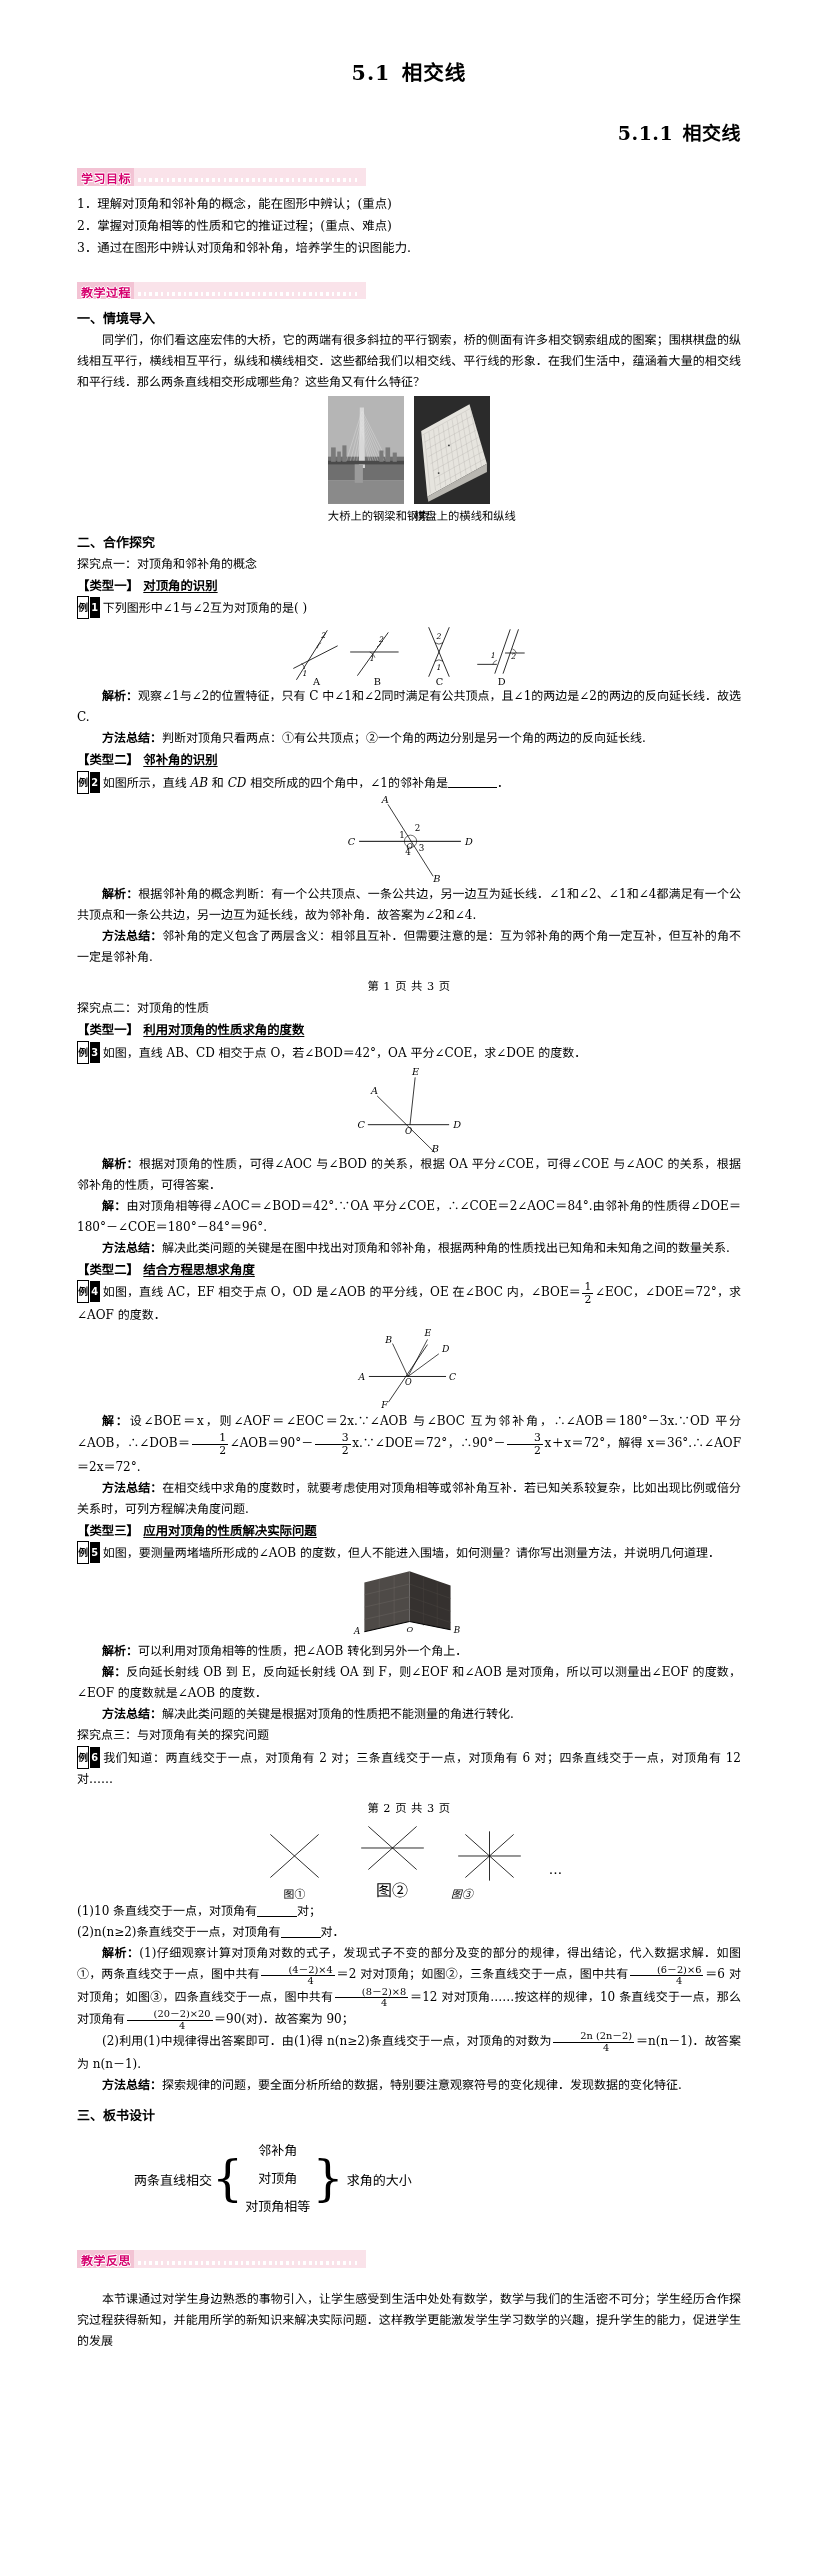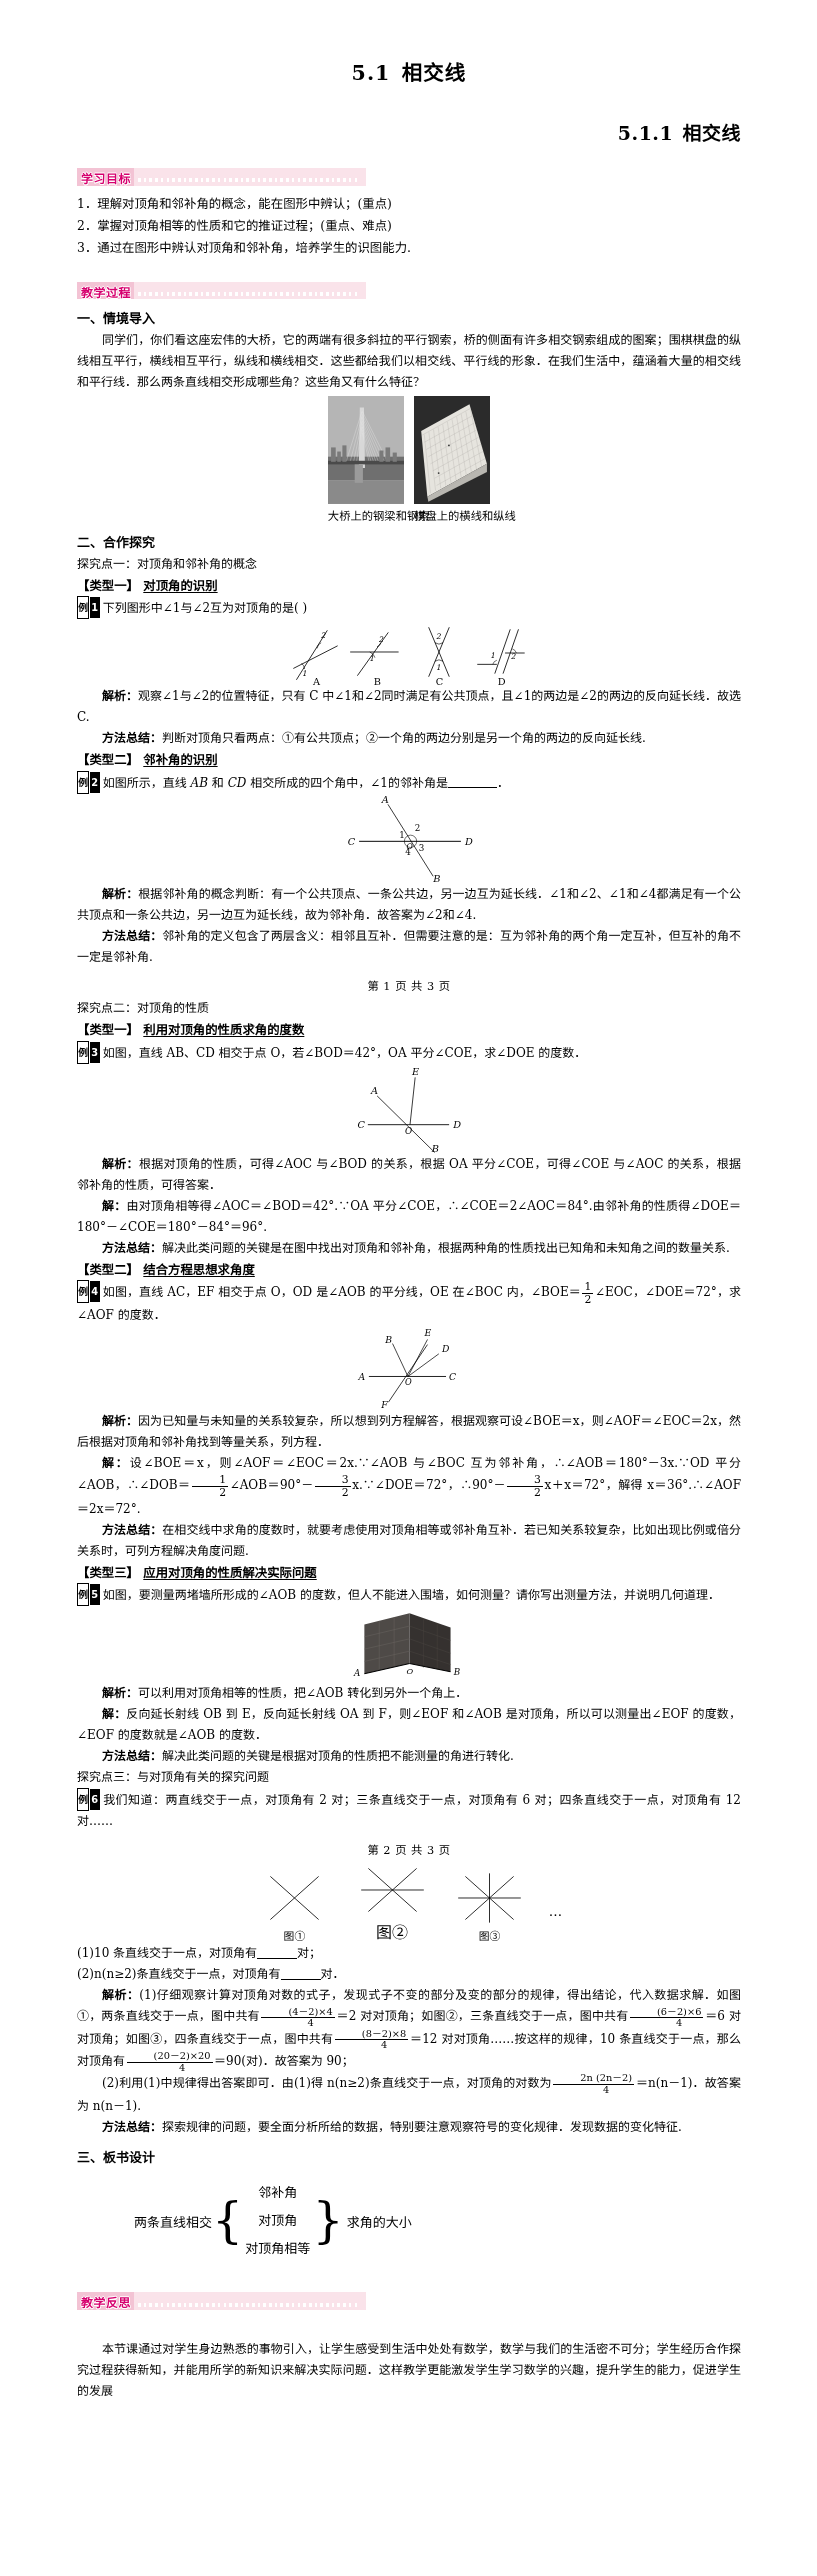--- a/index.html
+++ b/index.html
@@ -397,23 +397,20 @@
       <text x="42" y="104" font-family="DejaVu Serif,serif" font-size="18" font-style="italic">A</text>
       <text x="218" y="104" font-family="DejaVu Serif,serif" font-size="18" font-style="italic">C</text>
       <text x="94" y="32" font-family="DejaVu Serif,serif" font-size="18" font-style="italic">B</text>
       <text x="170" y="20" font-family="DejaVu Serif,serif" font-size="18" font-style="italic">E</text>
       <text x="204" y="50" font-family="DejaVu Serif,serif" font-size="18" font-style="italic">D</text>
       <text x="86" y="160" font-family="DejaVu Serif,serif" font-size="18" font-style="italic">F</text>
       <text x="132" y="114" font-family="DejaVu Serif,serif" font-size="16" font-style="italic">O</text>
     </svg>
   </div>
   <div class="p indent">
-    <span class="lbl">解析：</span><span>因为已知量与未知量的关系较复杂，所以想到列方程解答，根据观察可设∠BOE＝x，则∠AOF＝∠EOC＝2x，然后根据对顶角和邻补角找到等量关系，列方程．</span>
-  </div>
-  <div class="p indent">
     <span class="lbl">解：</span><span>设∠BOE＝x，则∠AOF＝∠EOC＝2x.∵∠AOB 与∠BOC 互为邻补角，∴∠AOB＝180°－3x.∵OD 平分∠AOB，∴∠DOB＝</span><span class="frac"><span class="n">1</span><span class="d">2</span></span><span>∠AOB＝90°－</span><span class="frac"><span class="n">3</span><span class="d">2</span></span><span>x.∵∠DOE＝72°，∴90°－</span><span class="frac"><span class="n">3</span><span class="d">2</span></span><span>x＋x＝72°，解得 x＝36°.∴∠AOF＝2x＝72°.</span>
   </div>
   <div class="p indent">
     <span class="lbl">方法总结：</span><span>在相交线中求角的度数时，就要考虑使用对顶角相等或邻补角互补．若已知关系较复杂，比如出现比例或倍分关系时，可列方程解决角度问题.</span>
   </div>
 
   <div class="type">
     <span>【类型三】</span>
     <u>应用对顶角的性质解决实际问题</u>
   </div>
@@ -471,21 +468,21 @@
       <div style="font-size:10.8px;">图①</div>
     </div>
     <div style="text-align:center;">
       <svg width="77" height="57" viewBox="0 0 150 110">
         <line x1="28" y1="12" x2="122" y2="96" stroke="#000" stroke-width="1.6"></line>
         <line x1="122" y1="12" x2="28" y2="96" stroke="#000" stroke-width="1.6"></line>
         <line x1="14" y1="54" x2="136" y2="54" stroke="#000" stroke-width="1.6"></line>
       </svg>
       <div style="font-size:16px;">图②</div>
     </div>
-    <div style="text-align:center;">
+    <div style="text-align:left;font-style:italic;">
       <svg width="77" height="57" viewBox="0 0 150 110">
         <line x1="28" y1="12" x2="122" y2="96" stroke="#000" stroke-width="1.6"></line>
         <line x1="122" y1="12" x2="28" y2="96" stroke="#000" stroke-width="1.6"></line>
         <line x1="14" y1="54" x2="136" y2="54" stroke="#000" stroke-width="1.6"></line>
         <line x1="75" y1="6" x2="75" y2="102" stroke="#000" stroke-width="1.6"></line>
       </svg>
       <div style="font-size:10.8px;">图③</div>
     </div>
     <div style="font-size:13.4px;padding-bottom:24px;">…</div>
   </div>
@@ -518,16 +515,16 @@
     </div>
     <div class="brace">}</div>
     <div class="res">求角的大小</div>
   </div>
 
   <div class="banner" style="margin-top:29px;">
     <div class="bar"></div>
     <div class="dots"></div>
     <div class="blabel">教学反思</div>
   </div>
-  <div class="p indent" style="margin-top:29px;">本节课通过对学生身边熟悉的事物引入，让学生感受到生活中处处有数学，数学与我们的生活密不可分；学生经历合作探究过程获得新知，并能用所学的新知识来解决实际问题．这样教学更能激发学生学习数学的兴趣，提升学生的能力，促进学生的发展</div>
+  <div class="p indent" style="margin-top:21px;">本节课通过对学生身边熟悉的事物引入，让学生感受到生活中处处有数学，数学与我们的生活密不可分；学生经历合作探究过程获得新知，并能用所学的新知识来解决实际问题．这样教学更能激发学生学习数学的兴趣，提升学生的能力，促进学生的发展</div>
 
 </div>
 
 
 </body></html>

